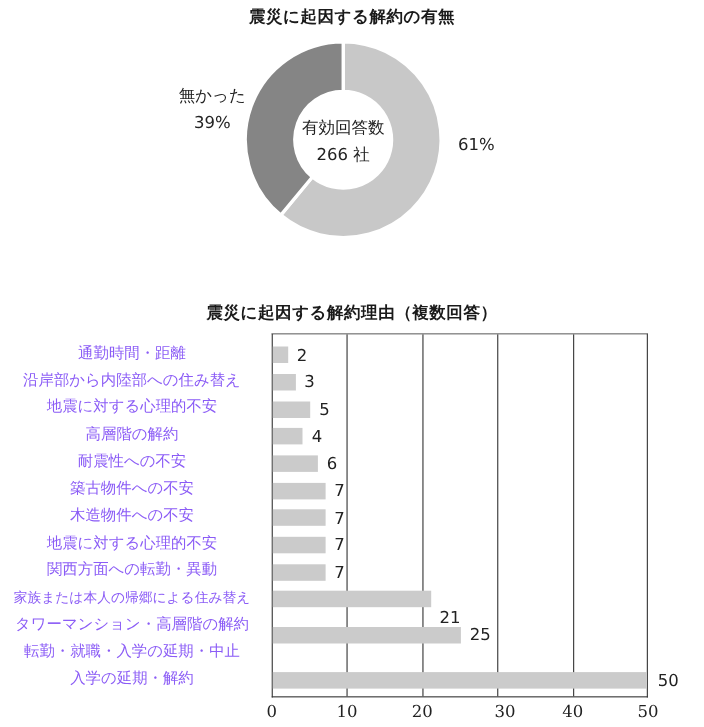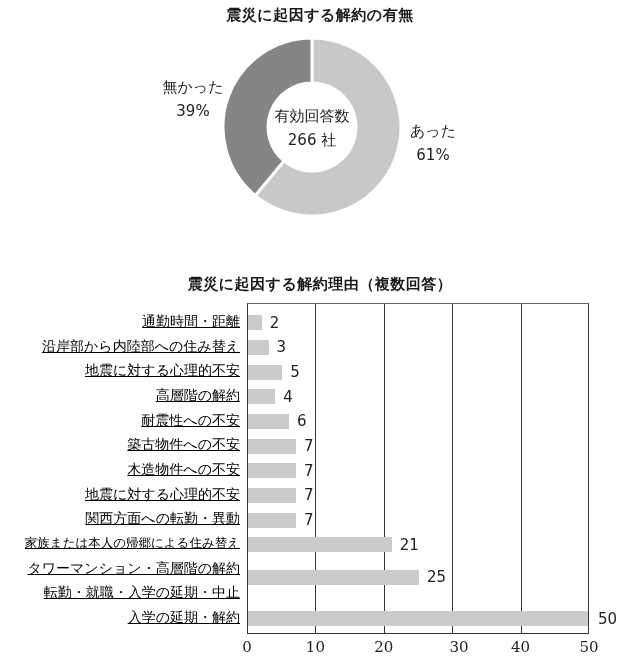--- a/index.html
+++ b/index.html
@@ -13,43 +13,42 @@
   .pie-label { position: absolute; text-align: center; font-size: 15px; line-height: 24px; color: #222; }
   .center-label { position: absolute; left: 262px; width: 100px; top: 104px; text-align: center;
                   font-size: 15px; line-height: 24px; color: #222; }
   #plot { position: absolute; left: 247px; top: 303px; width: 342px; height: 331px;
           border-left: 1.5px solid #333; border-bottom: 1.5px solid #333;
           border-top: 1px solid #666; border-right: 1.5px solid #333; box-sizing: border-box; }
   .gridline { position: absolute; top: 0; bottom: 0; width: 0; border-left: 1.3px solid #333; }
   .row { position: absolute; left: 0; right: 0; height: 24.67px; }
   .bar { position: absolute; left: 0; top: 4.8px; height: 15px; background: #cbcbcb; }
   .val { position: absolute; top: 1px; font-size: 15px; line-height: 22px; color: #222; }
-  .cat { position: absolute; right: 400px; width: 240px; text-align: right; font-size: 14px;
-         line-height: 24.67px; color: #000000; white-space: nowrap; text-decoration: underline; }
+  .cat { position: absolute; right: 400px; width: 240px; text-align: center; font-size: 14px;
+         line-height: 24.67px; color: #8b5cf6; white-space: nowrap; }
   .cat.small { font-size: 12.5px; }
   .tick { position: absolute; top: 638px; width: 40px; margin-left: -20px; text-align: center;
           font-family: "DejaVu Serif", "Liberation Serif", serif; font-size: 15px; color: #222; }
 </style>
 </head>
 <body>
 
 <div id="pie-title" class="title">震災に起因する解約の有無</div>
 
 <svg id="donut-svg" width="640" height="270">
     <path d="M312,38 A89,89 0 1 1 255.26926491236665,195.57567860704526 L283.95334445105766,160.90258268213472 A44,44 0 1 0 312,83 Z" fill="#c8c8c8" stroke="#ffffff" stroke-width="3"></path>
     <path d="M255.26926491236665,195.57567860704526 A89,89 0 0 1 312,38 L312,83 A44,44 0 0 0 283.95334445105766,160.90258268213472 Z" fill="#858585" stroke="#ffffff" stroke-width="3"></path>
     <circle cx="312" cy="127" r="44" fill="#ffffff"></circle>
   </svg>
 
 <div class="pie-label" style="left:153px; top:75px; width:80px;">
   <div>無かった</div>
   <div>39%</div>
 </div>
 <div class="pie-label" style="left:395px; top:119px; width:76px;">
-  <div>あった</div>
   <div>61%</div>
 </div>
 <div class="center-label">
   <div>有効回答数</div>
   <div>266 社</div>
 </div>
 
 <div id="bar-title" class="title">震災に起因する解約理由（複数回答）</div>
 
 <div id="cats">
@@ -103,21 +102,21 @@
     <div class="row" style="top: 179.19px;">
       <div class="bar" style="width: 47.88px; background: rgb(203, 203, 203);"></div>
       <div class="val" style="left: 55.88px;">7</div>
     </div>
     <div class="row" style="top: 203.86px;">
       <div class="bar" style="width: 47.88px; background: rgb(203, 203, 203);"></div>
       <div class="val" style="left: 55.88px;">7</div>
     </div>
     <div class="row" style="top: 228.53px;">
       <div class="bar" style="width: 143.64px; background: rgb(203, 203, 203);"></div>
-      <div class="val" style="left: 151.64px;">21</div>
+      <div class="val" style="left: 151.64px; margin-top: 16px;">21</div>
     </div>
     <div class="row" style="top: 261px;">
       <div class="bar" style="width: 171px; background: rgb(203, 203, 203);"></div>
       <div class="val" style="left: 179px;">25</div>
     </div>
     <div class="row" style="top: 302.54px;">
       <div class="bar" style="width: 340px; background: rgb(203, 203, 203);"></div>
       <div class="val" style="left: 350px;">50</div>
     </div>
   </div>

